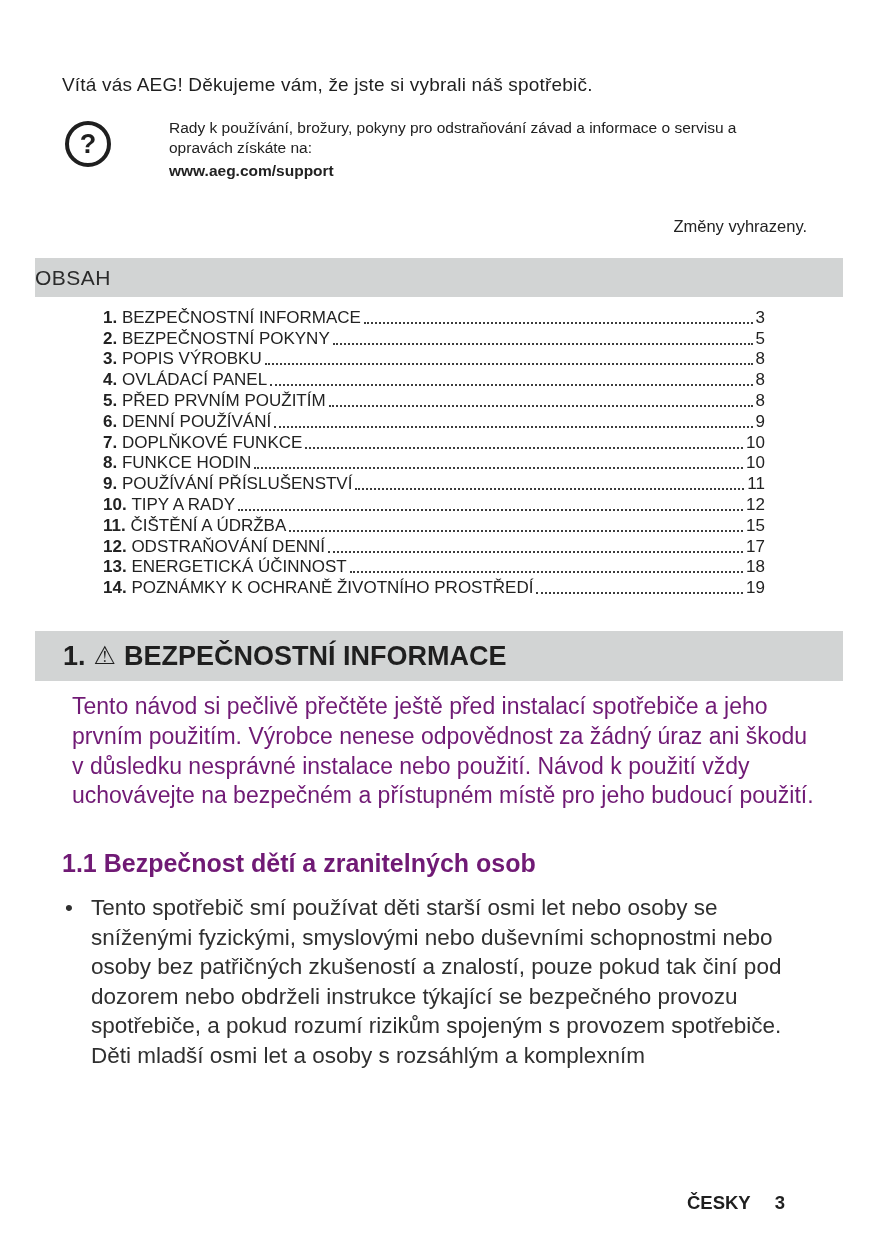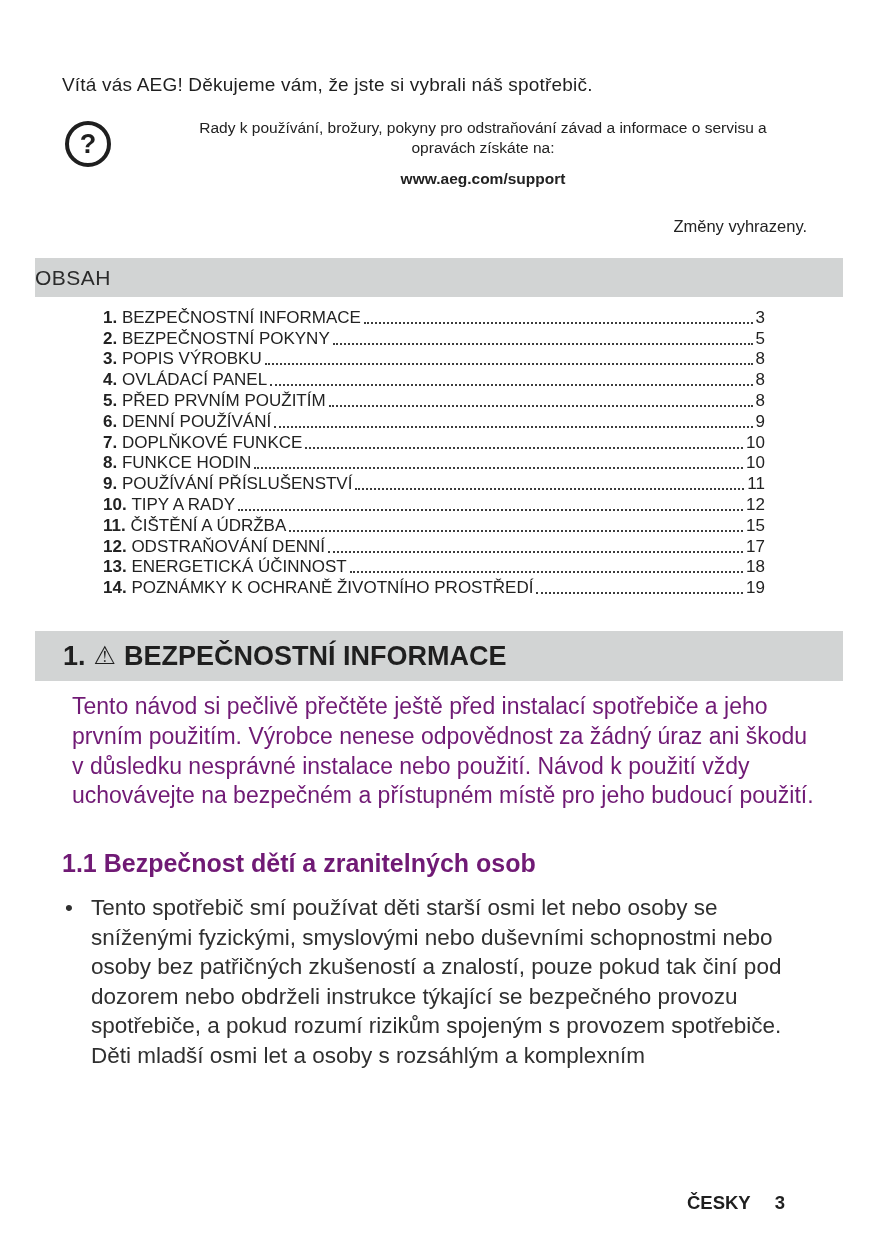--- a/index.html
+++ b/index.html
@@ -42,25 +42,24 @@
     color: #1f1f1f;
     margin-top: 3px;
     flex: none;
   }
   .help-text {
     margin-left: 58px;
     width: 628px;
     font-size: 15.5px;
     line-height: 19.5px;
     color: #222;
-    text-align: center;
   }
   .help-url {
     font-weight: bold;
-    margin-top: 12px;
+    margin-top: 4px;
   }
 
   
   .changes {
     position: absolute;
     top: 217px; right: 67px;
     font-size: 16.5px;
     color: #222;
   }
 

